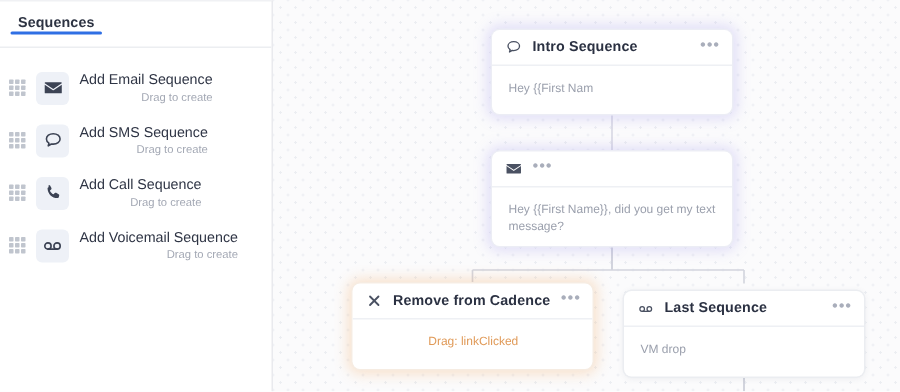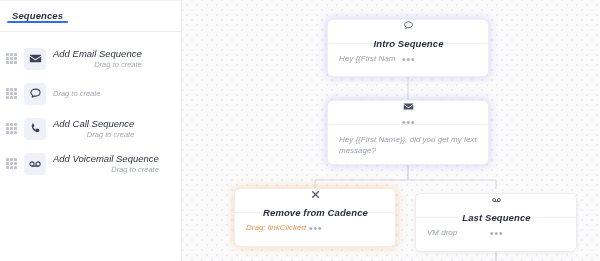--- a/index.html
+++ b/index.html
@@ -11,21 +11,20 @@
     font-family: "Liberation Sans", sans-serif;
     background: #ffffff;
   }
 
   #app {
     position: relative;
     width: 600px;
     height: 261px;
     overflow: hidden;
     display: flex;
-    font-style: italic;
   }
 
   
   #sidebar {
     position: relative;
     width: 182px;
     height: 261px;
     background: #ffffff;
     border-right: 1px solid #e9eaee;
     border-top: 1px solid #f0f1f4;
@@ -134,33 +133,33 @@
     background: #ffffff;
     border-radius: 5px;
     z-index: 5;
     overflow: hidden;
   }
   .node.glow-purple {
     box-shadow: 0 0 0 1px #ecedf5, 0 0 9px 3px rgba(150,140,235,.26);
   }
   .node.glow-orange {
     box-shadow: 0 0 0 1px #f6ece2, 0 0 9px 3px rgba(245,165,90,.30);
+    text-align: center;
   }
   .node.glow-grey {
     box-shadow: 0 0 0 1px #ebedf1, 0 1px 5px 0 rgba(60,70,100,.10);
   }
 
   .node-head {
     display: flex;
     align-items: center;
     height: 24px;
     padding: 0 8px 0 9px;
     gap: 7px;
     border-bottom: 1px solid #eef0f4;
-    flex-direction: column;
   }
   .node-head .head-icon {
     width: 11px; height: 11px;
     flex: 0 0 11px;
     display: flex; align-items: center; justify-content: center;
     color: #4a5162;
   }
   .node-head .head-icon svg { display: block; }
   .node-title {
     font-size: 9.5px;
@@ -243,20 +242,21 @@
             <i></i>
             <i></i>
             <i></i>
         </span>
         <span class="item-icon">
           <svg width="13" height="13" viewBox="0 0 16 16" fill="none" stroke="currentColor" stroke-width="1.3" aria-hidden="true">
             <path d="M8 2.6c3.2 0 5.6 1.9 5.6 4.3S11.2 11.2 8 11.2c-.5 0-1-.05-1.5-.15l-2.6 1.5.6-2.2C3.2 9.6 2.4 8.3 2.4 6.9c0-2.4 2.4-4.3 5.6-4.3z" stroke-linejoin="round"></path>
           </svg>
         </span>
         <span class="item-text">
+          <span class="item-title">Add SMS Sequence</span>
           <span class="item-sub">Drag to create</span>
         </span>
       </div>
 
       <div class="palette-item">
         <span class="drag-handle">
           <i></i>
             <i></i>
             <i></i>
             <i></i>

